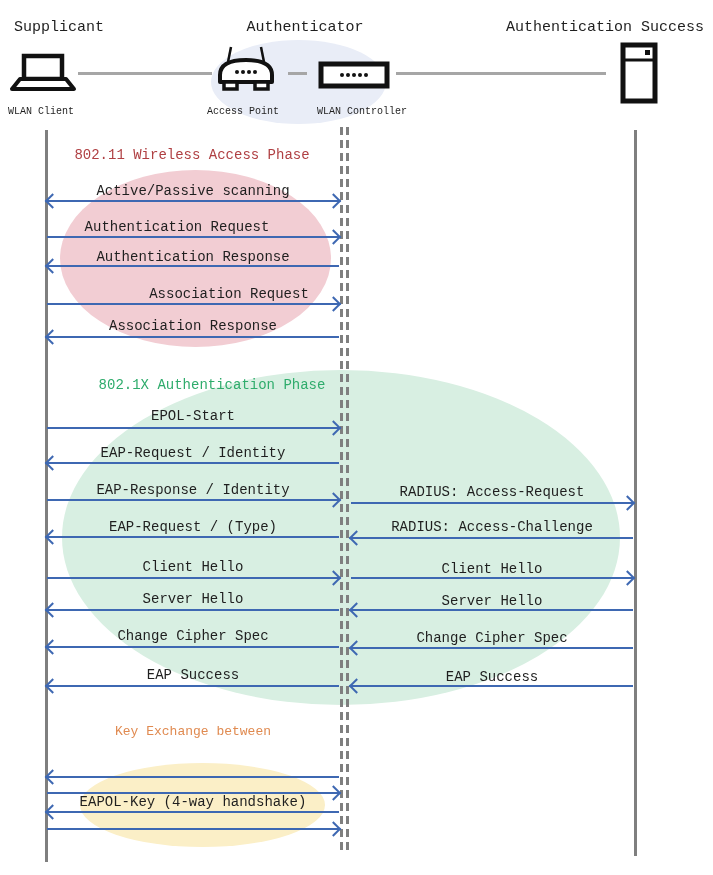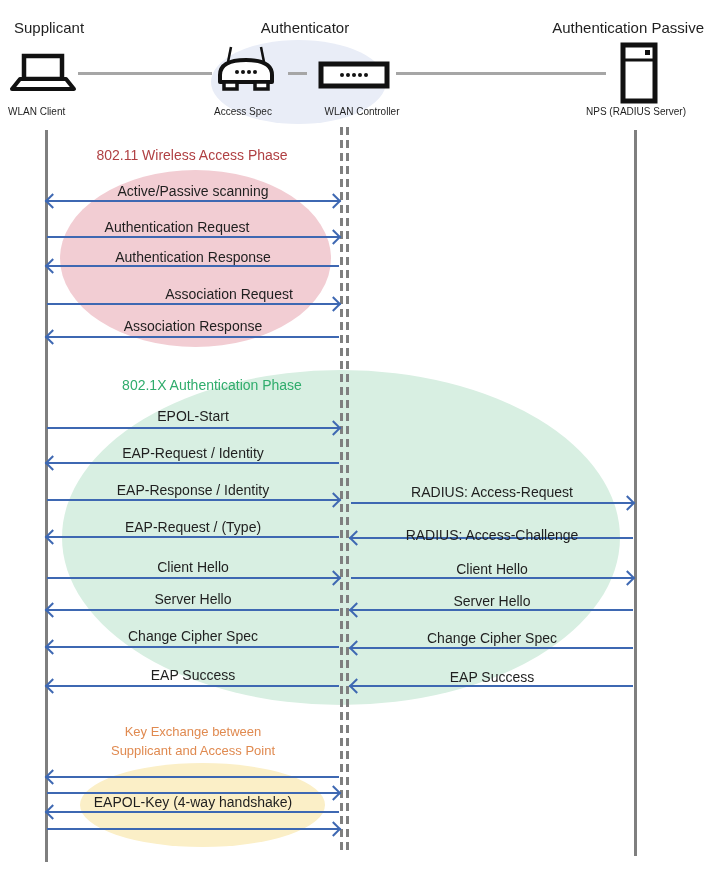--- a/index.html
+++ b/index.html
@@ -1,17 +1,17 @@
 <!DOCTYPE html>
 <html style="--arrow: #3E68B2; --lifeline: #7F7F7F; --connector: #A6A6A6; --text: #1F1F1F; --phase1_title: #B04043; --phase2_title: #2FAC6C; --phase3_title: #E08A50; --ellipse_phase1: #F2CDD3; --ellipse_phase2: #D8EFE2; --ellipse_phase3: #FBEFC7; --ellipse_header: #E9EDF7;"><head>
 <meta charset="utf-8">
 <style>
   html,body{margin:0;padding:0;background:#fff;}
   .canvas{position:relative;width:713px;height:875px;background:#fff;overflow:hidden;
-          font-family:Liberation Sans, sans-serif;color:var(--text);}
+          font-family:Liberation Mono, monospace;color:var(--text);}
   .abs{position:absolute;}
   
   .ellipse{position:absolute;border-radius:50%;z-index:1;}
   .ellipse.header{background:var(--ellipse_header);left:211px;top:40px;width:175px;height:84px;}
   .ellipse.phase1{background:var(--ellipse_phase1);left:60px;top:170px;width:271px;height:177px;}
   .ellipse.phase2{background:var(--ellipse_phase2);left:62px;top:370px;width:558px;height:335px;}
   .ellipse.phase3{background:var(--ellipse_phase3);left:80px;top:763px;width:245px;height:84px;}
   
   .lifeline{position:absolute;width:3px;background:var(--lifeline);z-index:2;}
   .lifeline.dashed{background:repeating-linear-gradient(to bottom,var(--lifeline) 0 8px,transparent 8px 13px);}
@@ -42,21 +42,21 @@
 
 <div class="canvas">
 
   <div class="ellipse header"></div>
   <div class="ellipse phase1"></div>
   <div class="ellipse phase2"></div>
   <div class="ellipse phase3"></div>
 
   <div class="role-label" style="left:14px;">Supplicant</div>
   <div class="role-label centered" style="left:305px;">Authenticator</div>
-  <div class="role-label" style="right:9px;">Authentication Passive</div>
+  <div class="role-label" style="right:9px;">Authentication Success</div>
 
   <div class="connector" style="left:78px;width:134px;"></div>
   <div class="connector" style="left:288px;width:19px;"></div>
   <div class="connector" style="left:396px;width:210px;"></div>
 
   <div class="icon" style="left:8px;top:53px;">
     <svg width="70" height="42" viewBox="0 0 70 42">
       <rect x="16" y="3" width="38" height="23" fill="#fff" stroke="#111" stroke-width="4.5"></rect>
       <polygon points="12,26 58,26 66,36 4,36" fill="#fff" stroke="#111" stroke-width="4" stroke-linejoin="round"></polygon>
     </svg>
@@ -86,34 +86,32 @@
   </div>
   <div class="icon" style="left:620px;top:42px;">
     <svg width="38" height="62" viewBox="0 0 38 62">
       <rect x="3" y="3" width="32" height="56" fill="#fff" stroke="#111" stroke-width="5"></rect>
       <line x1="4" y1="18" x2="34" y2="18" stroke="#111" stroke-width="3"></line>
       <rect x="25" y="8" width="5" height="5" fill="#111"></rect>
     </svg>
   </div>
 
   <div class="node-label" style="left:8px;">WLAN Client</div>
-  <div class="node-label centered" style="left:243px;">Access Spec</div>
+  <div class="node-label centered" style="left:243px;">Access Point</div>
   <div class="node-label centered" style="left:362px;">WLAN Controller</div>
-  <div class="node-label centered" style="left:636px;">NPS (RADIUS Server)</div>
 
   <div class="lifeline" style="left:45px;top:130px;height:732px;"></div>
   <div class="lifeline dashed" style="left:340px;top:127px;height:725px;"></div>
   <div class="lifeline dashed" style="left:346px;top:127px;height:725px;"></div>
   <div class="lifeline" style="left:634px;top:130px;height:726px;"></div>
 
   <div class="phase-title p1" style="left:192px;top:147px;">802.11 Wireless Access Phase</div>
   <div class="phase-title p2" style="left:212px;top:377px;">802.1X Authentication Phase</div>
   <div class="phase-title p3" style="left:193px;top:722px;">
     <div>Key Exchange between</div>
-    <div>Supplicant and Access Point</div>
   </div>
 
   <div class="abs" style="left:0;top:0;width:713px;height:875px;">
       <div class="arrow" style="left: 46px; width: 294px; top: 201px;">
         <i class="ln"></i>
         <i class="hd r"></i>
         <i class="hd l"></i>
       </div>
       <div class="msg-label" style="left: 193px; top: 183px;">Active/Passive scanning</div>
       <div class="arrow" style="left: 46px; width: 294px; top: 237px;">
@@ -158,21 +156,21 @@
       <div class="msg-label" style="left: 492px; top: 484px;">RADIUS: Access-Request</div>
       <div class="arrow" style="left: 46px; width: 294px; top: 537px;">
         <i class="ln"></i>
         <i class="hd l"></i>
       </div>
       <div class="msg-label" style="left: 193px; top: 519px;">EAP-Request / (Type)</div>
       <div class="arrow" style="left: 350px; width: 284px; top: 538px;">
         <i class="ln"></i>
         <i class="hd l"></i>
       </div>
-      <div class="msg-label" style="left: 492px; top: 519px; margin-top: 8px;">RADIUS: Access-Challenge</div>
+      <div class="msg-label" style="left: 492px; top: 519px;">RADIUS: Access-Challenge</div>
       <div class="arrow" style="left: 46px; width: 294px; top: 578px;">
         <i class="ln"></i>
         <i class="hd r"></i>
       </div>
       <div class="msg-label" style="left: 193px; top: 559px;">Client Hello</div>
       <div class="arrow" style="left: 350px; width: 284px; top: 578px;">
         <i class="ln"></i>
         <i class="hd r"></i>
       </div>
       <div class="msg-label" style="left: 492px; top: 561px;">Client Hello</div>

